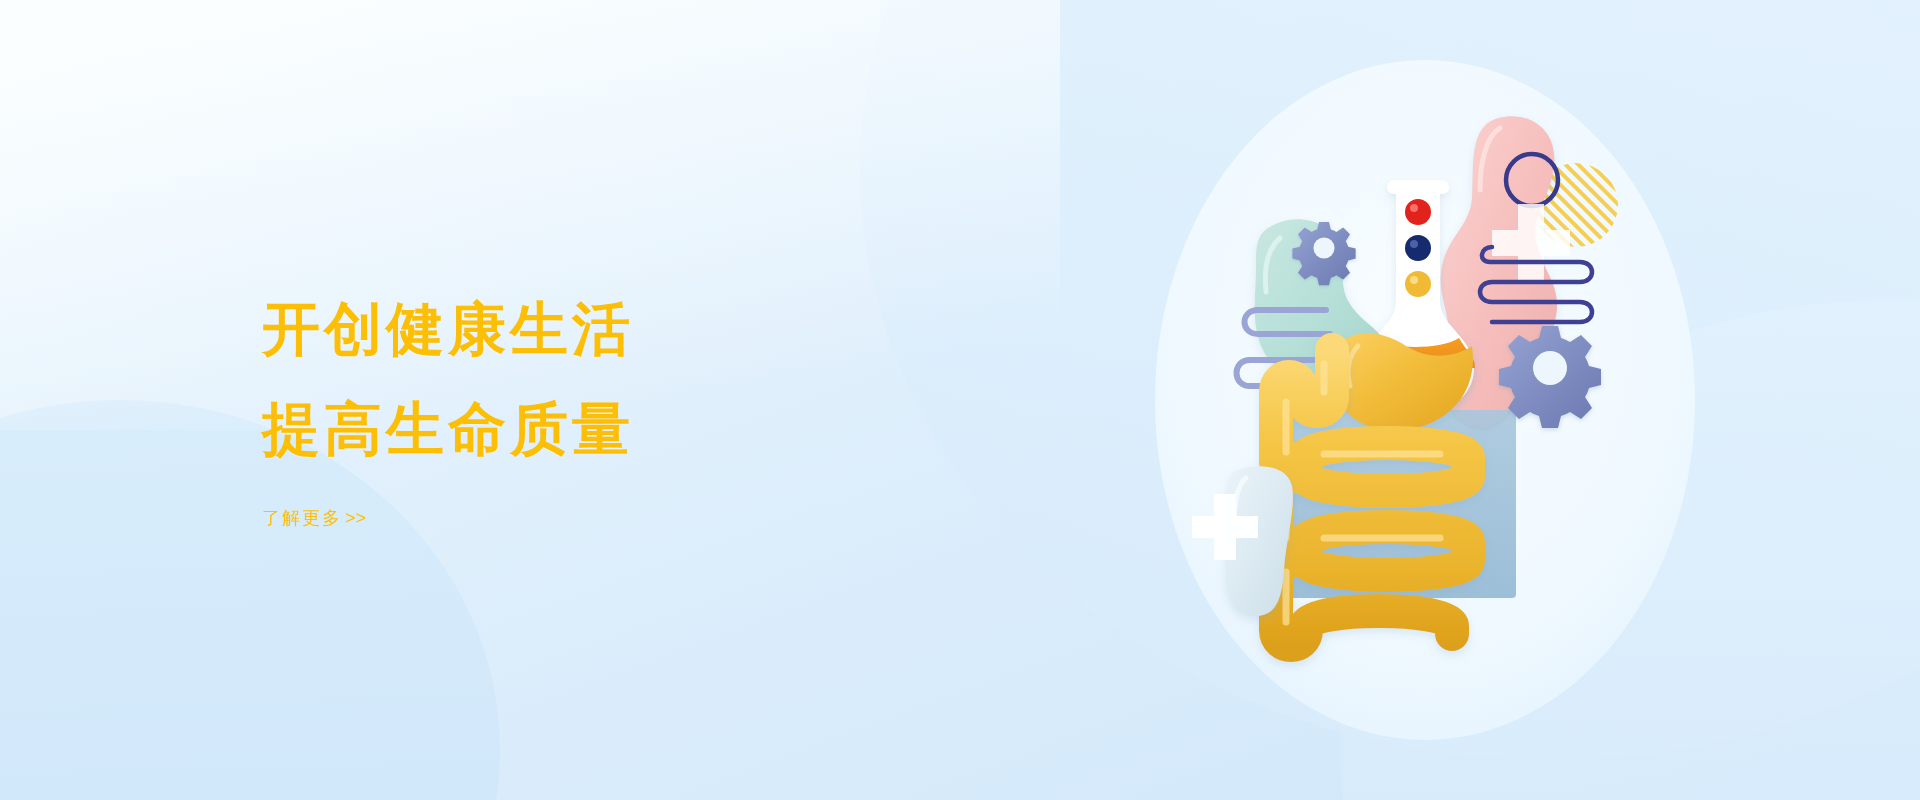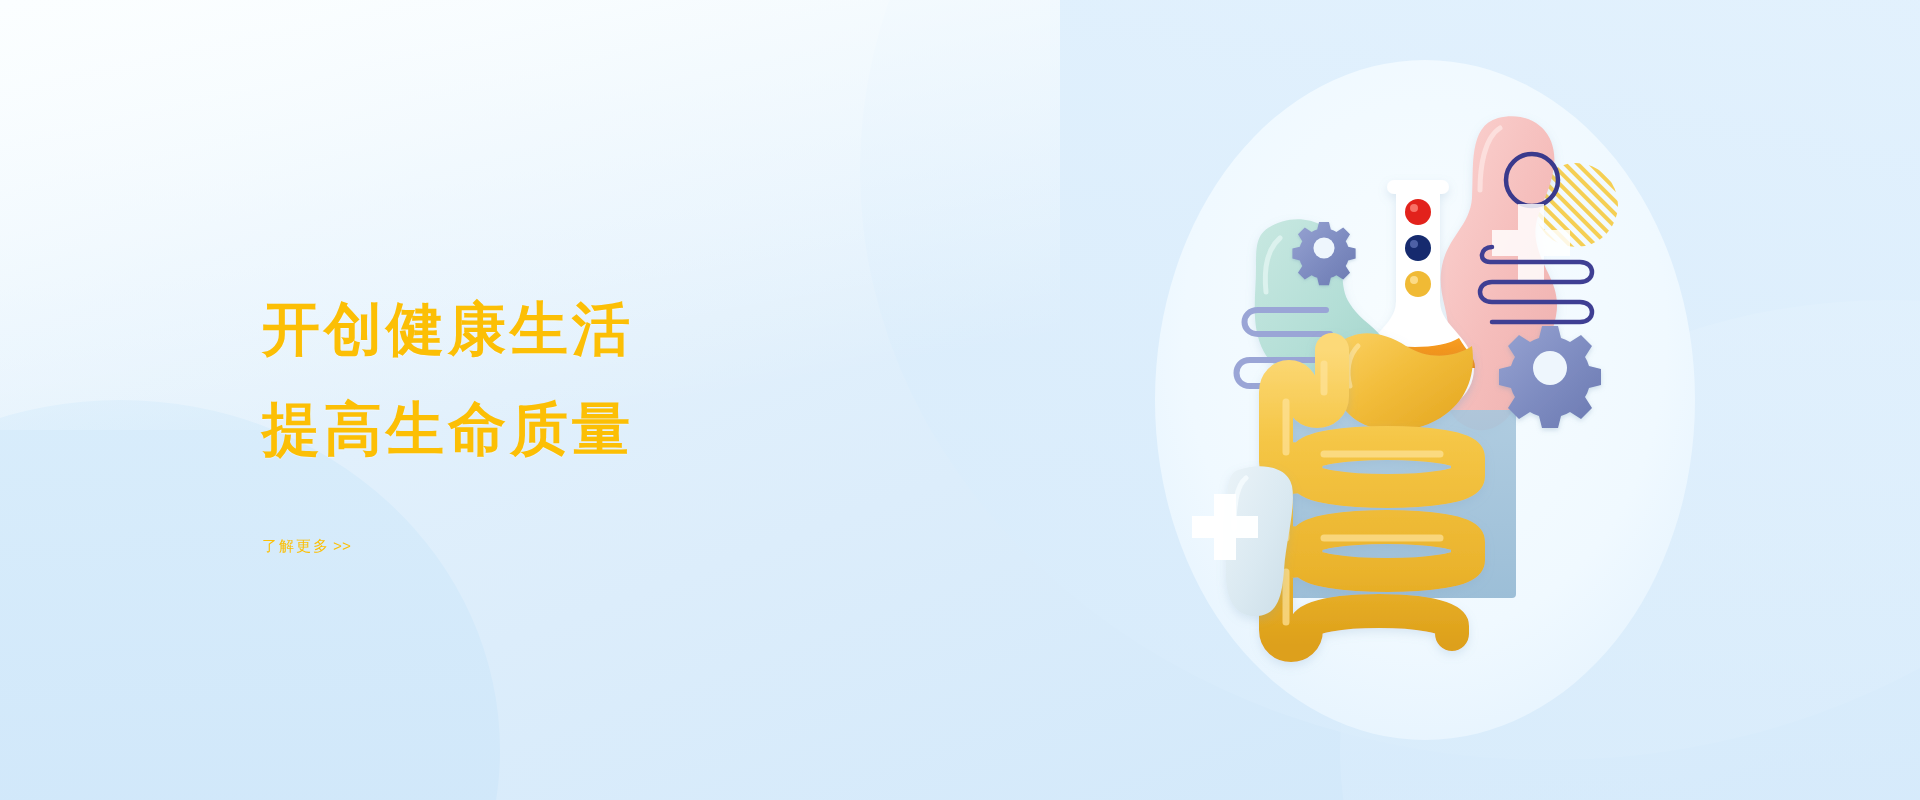--- a/index.html
+++ b/index.html
@@ -72,28 +72,27 @@
     font-weight: bold;
     letter-spacing: 4px;
     line-height: 1.0;
     white-space: nowrap;
     text-shadow: 0 1px 0 rgba(255,255,255,.35);
   }
   .headline.l2 { margin-top: 42px; }
 
   .more-link {
     display: inline-block;
-    margin-top: 79px;
+    margin-top: 48px;
     color: #fcbf05;
-    font-size: 15px;
+    font-size: 18px;
     letter-spacing: 2px;
     text-decoration: none;
     cursor: pointer;
     white-space: nowrap;
-    font-family: Liberation Mono, monospace;
   }
   .more-link .chev { letter-spacing: 0; padding-left: 3px; }
 
   
   .illustration {
     position: absolute;
     left: 1080px;
     top: 0;
     width: 700px;
     height: 800px;

